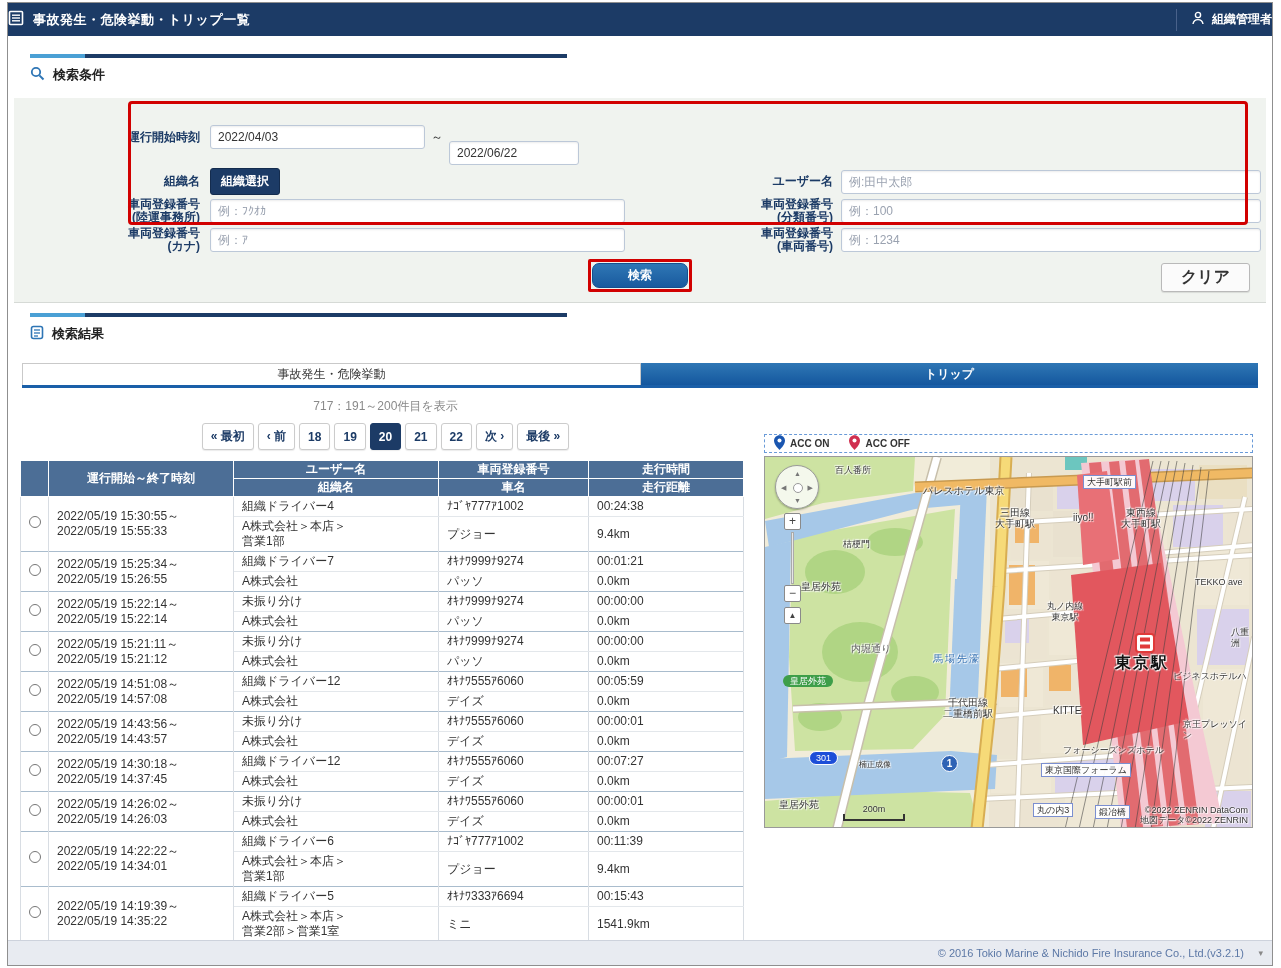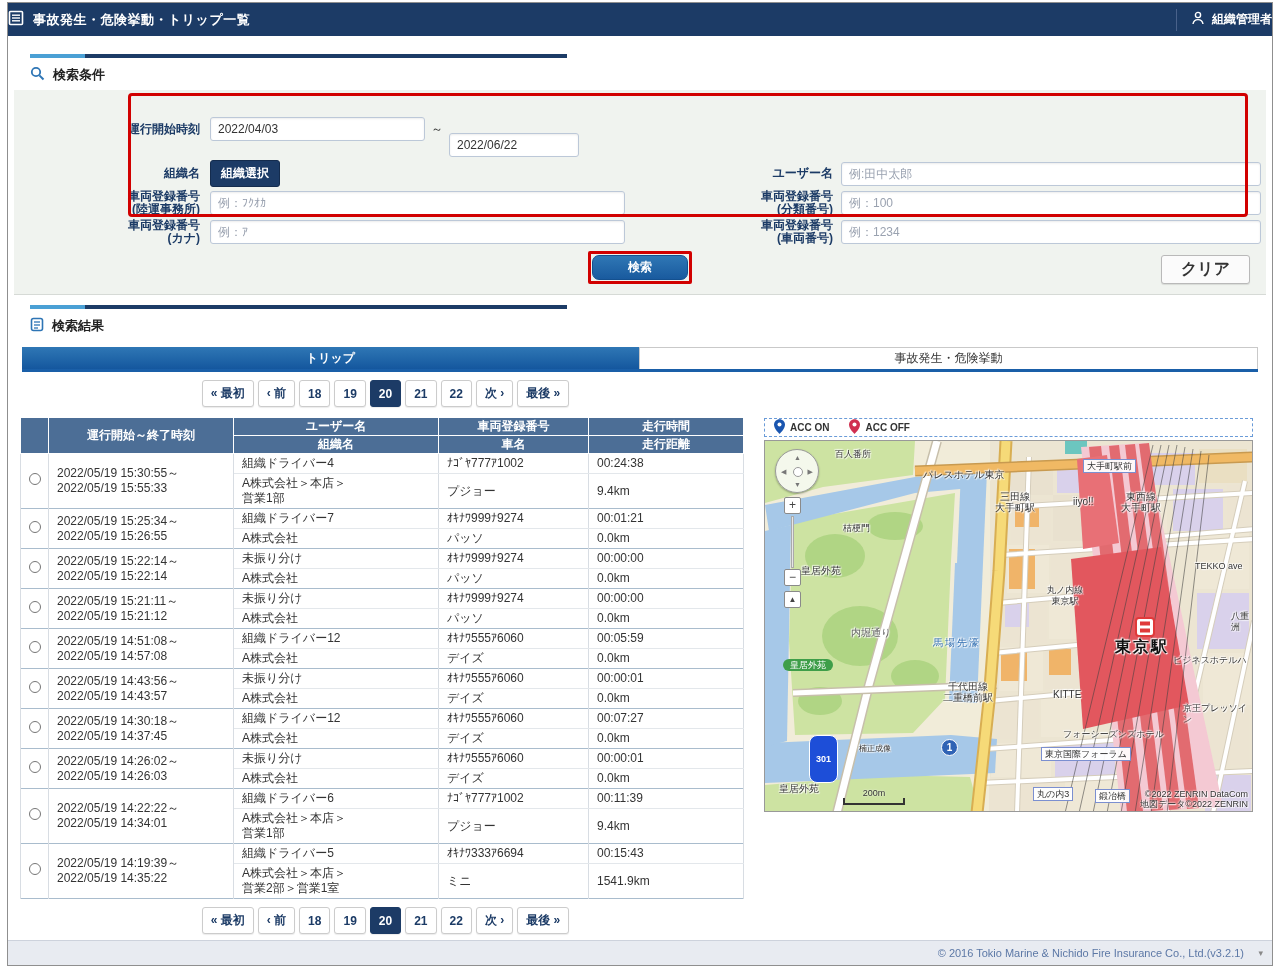--- a/index.html
+++ b/index.html
@@ -9,21 +9,21 @@
 
   
   .topbar { height:33px; background:#1c3b66; display:flex; align-items:center; padding:0 0; color:#fff; flex:0 0 auto; }
   .topbar-title { font-size:13px; font-weight:bold; margin-left:9px; letter-spacing:.5px; }
   .topbar-right { margin-left:auto; display:flex; align-items:center; gap:7px; border-left:1px solid #49618a; padding-left:14px; height:22px; font-size:12px; font-weight:bold; }
 
   
   .main { flex:1; background:#fff; padding:12px 6px 0; overflow:hidden; }
   .section-bar { height:4px; width:537px; margin:6px 0 0 16px; background:#1c3b66; position:relative; }
   .section-bar::before { content:""; position:absolute; left:0; top:0; width:55px; height:4px; background:#4aa0d5; }
-  .section-head { display:flex; align-items:center; gap:8px; padding:8px 0 6px 16px; font-size:13px; font-weight:bold; color:#222; }
+  .section-head { display:flex; align-items:center; gap:8px; padding:8px 0 14px 16px; font-size:13px; font-weight:bold; color:#222; }
 
   
   .search-form { position:relative; background:#f0f3ef; border-bottom:1px solid #d6dad6; padding:8px 0 6px; }
   .form-annot { position:absolute; left:114px; top:3px; width:1120px; height:124px; border:3px solid #d10000; border-radius:4px; pointer-events:none; z-index:5; }
   .f-row { display:flex; align-items:center; margin:3px 0; min-height:26px; }
   .f-label { width:196px; text-align:right; padding-right:10px; font-size:12px; font-weight:bold; color:#1c3b66; white-space:pre-line; line-height:13px; }
   .f-zone { width:545px; display:flex; align-items:center; gap:6px; }
   .f-label-r { width:86px; text-align:right; padding-right:8px; font-size:12px; font-weight:bold; color:#1c3b66; white-space:pre-line; line-height:13px; }
   .inp { background:#fff; border:1px solid #bcc8d8; box-shadow:inset 0 1px 2px rgba(0,0,0,.08); border-radius:3px; height:24px; font-size:12px; padding:0 7px; color:#333; }
   .inp::placeholder { color:#9aa2b0; }
@@ -69,21 +69,21 @@
         text-shadow:0 0 2px #fff,0 0 2px #fff,1px 1px 1px #fff,-1px -1px 1px #fff; }
   .ml-plain { font-size:10px; }
   .ml-small { font-size:9px; }
   .ml-tiny { font-size:8px; }
   .ml-center { text-align:center; }
   .ml-water { color:#2d6cb0; font-size:10px; letter-spacing:2px; }
   .ml-road { color:#5d5d5d; font-size:10px; }
   .ml-pill { background:#3e9e49; color:#fff; font-size:9px; border-radius:8px; padding:1px 7px; text-shadow:none; line-height:10px; }
   .ml-boxed { background:rgba(255,255,255,.95); border:1px solid #7b8fd0; font-size:9px; color:#333; padding:0 3px; text-shadow:none; white-space:nowrap; line-height:12px; }
   .ml-station { font-size:16px; font-weight:bold; color:#111; letter-spacing:2px; }
-  .ml-shield { background:#1d4ed8; color:#fff; font-size:9px; font-weight:bold; padding:18px 6px; border-radius:8px; border:1px solid #fff; text-shadow:none; line-height:10px; }
+  .ml-shield { background:#1d4ed8; color:#fff; font-size:9px; font-weight:normal; padding:1px 6px; border-radius:8px; border:1px solid #fff; text-shadow:none; line-height:10px; }
   .ml-shield1 { background:#2f63b5; color:#fff; font-size:10px; font-weight:bold; width:17px; height:17px; border-radius:50%; display:flex; align-items:center; justify-content:center; border:1px solid #fff; text-shadow:none; }
 
   .map-pan { position:absolute; left:10px; top:8px; width:44px; height:44px; border-radius:50%; background:rgba(252,252,252,.82); border:1px solid #9a9a9a; box-shadow:0 1px 2px rgba(0,0,0,.3); cursor:pointer; }
   .map-pan span { position:absolute; font-size:7px; color:#777; line-height:7px; }
   .pan-up::before { content:"▲"; } .pan-down::before { content:"▼"; }
   .pan-left::before { content:"◀"; } .pan-right::before { content:"▶"; }
   .pan-up { left:18px; top:4px; } .pan-down { left:18px; bottom:4px; }
   .pan-left { left:5px; top:18px; } .pan-right { right:5px; top:18px; }
   .pan-center { position:absolute; left:17px; top:17px; width:10px; height:10px; border-radius:50%; border:1px solid #999; background:#fff; }
   .map-btn { position:absolute; width:17px; height:17px; background:#fff; border:1px solid #8a8a8a; font-size:12px; line-height:15px; text-align:center; color:#444; border-radius:2px; cursor:pointer; }
@@ -201,26 +201,27 @@
               <rect x="1.5" y="1.5" width="11" height="12" rx="2" fill="none" stroke="#2e75b5" stroke-width="1.6"></rect>
               <line x1="4" y1="5" x2="10" y2="5" stroke="#2e75b5" stroke-width="1.3"></line>
               <line x1="4" y1="8" x2="10" y2="8" stroke="#2e75b5" stroke-width="1.3"></line>
               <line x1="4" y1="11" x2="8" y2="11" stroke="#2e75b5" stroke-width="1.3"></line>
             </svg>
         </span>
         <span>検索結果</span>
       </div>
 
       <div class="tabs">
+        <div class="tab tab-inactive">事故発生・危険挙動</div>
         <div class="tab tab-active">トリップ</div>
-        <div class="tab tab-inactive">事故発生・危険挙動</div>
       </div>
 
       <div class="results-body">
         <div class="results-left">
+          <div class="count">717：191～200件目を表示</div>
           <div class="pagination">
               <button class="pg">« 最初</button>
               <button class="pg">‹ 前</button>
               <button class="pg">18</button>
               <button class="pg">19</button>
               <button class="pg active">20</button>
               <button class="pg">21</button>
               <button class="pg">22</button>
               <button class="pg">次 ›</button>
               <button class="pg">最後 »</button>

